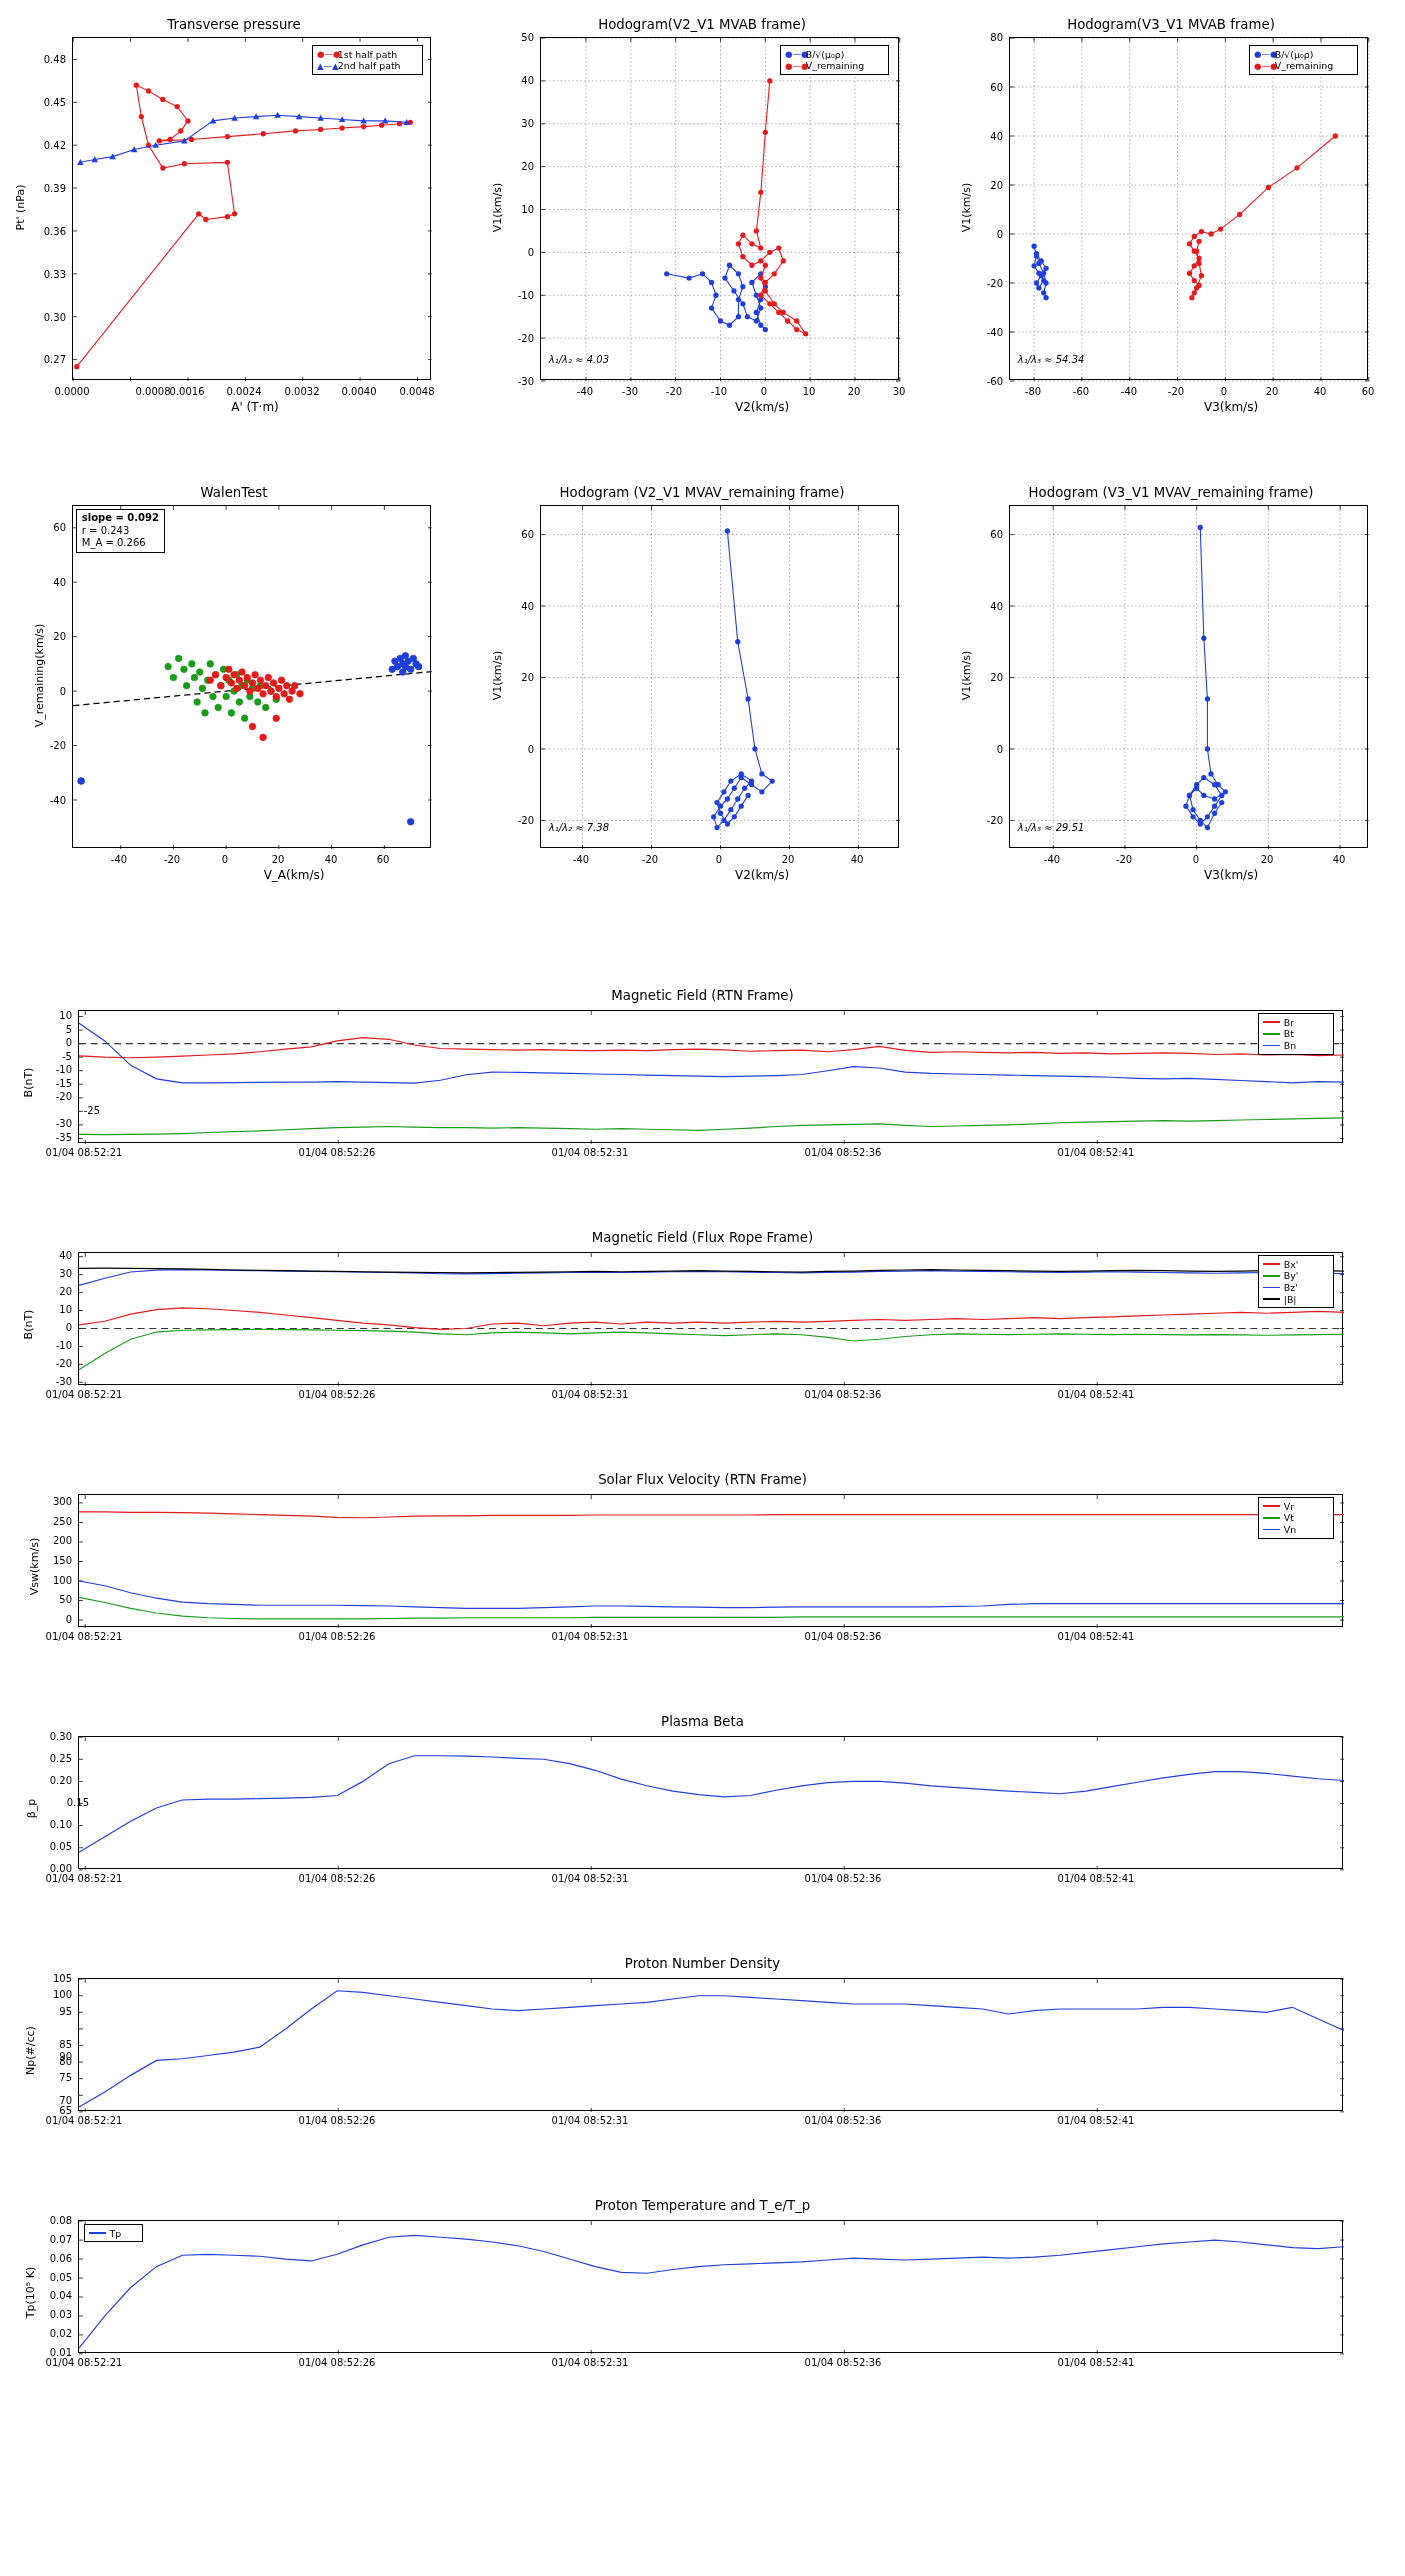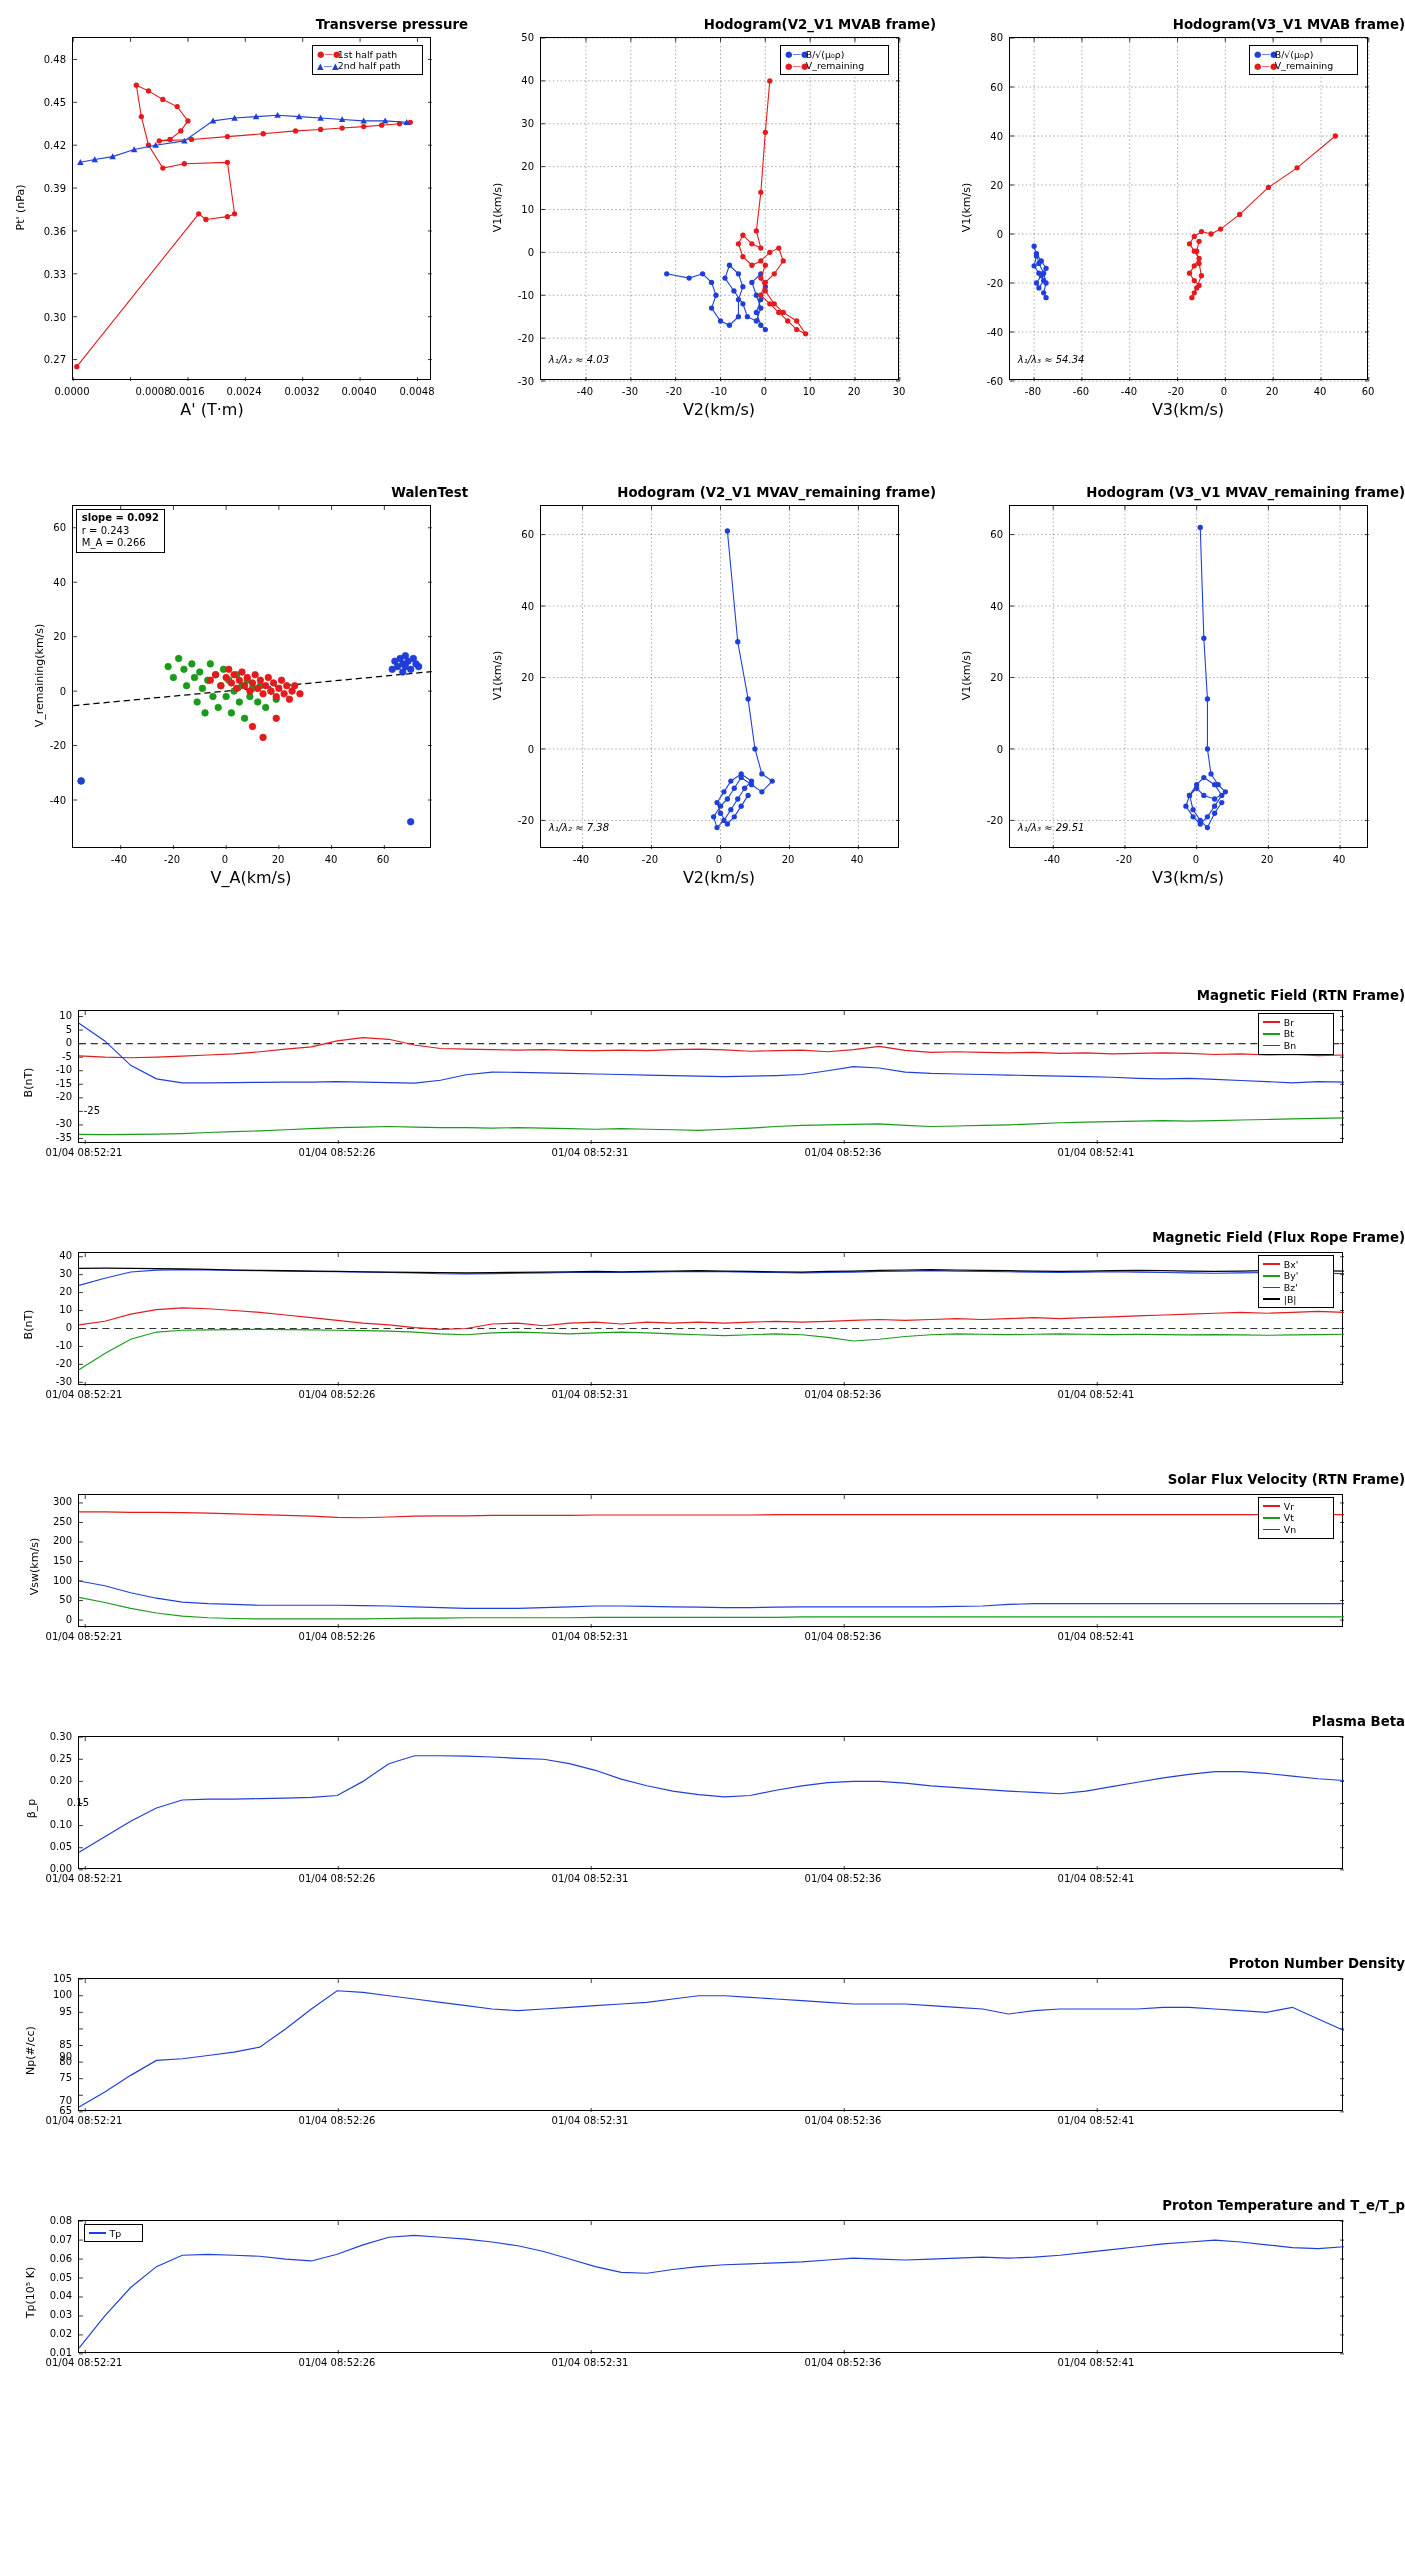--- a/index.html
+++ b/index.html
@@ -1,22 +1,22 @@
 <!DOCTYPE html>
 <html style="font-size:12.5px"><head>
 <meta charset="utf-8">
 <style>
   html,body{margin:0;padding:0;background:#ffffff;}
   body{width:1405px;height:2576px;font-family:"DejaVu Sans",sans-serif;color:#000;}
   .page{position:relative;width:1405px;height:2576px;}
   .panel{position:absolute;box-sizing:border-box;}
   .axes{position:absolute;box-sizing:border-box;border:0.8px solid #000;background:#fff;overflow:visible;}
-  .title{position:absolute;width:100%;text-align:right;font-size:13.3px;font-weight:bold;color:#000;}
+  .title{position:absolute;width:100%;text-align:center;font-size:13.3px;font-weight:normal;color:#000;}
   .ylabel{position:absolute;font-size:11px;transform-origin:center center;white-space:nowrap;}
-  .xlabel{position:absolute;font-size:16px;text-align:right;white-space:nowrap;}
+  .xlabel{position:absolute;font-size:12px;text-align:right;white-space:nowrap;margin-left:43px;}
   .tick{position:absolute;font-size:10px;color:#000;white-space:nowrap;}
   .tx{transform:translateX(-50%);}
   .ty{transform:translateY(-50%);text-align:right;}
   svg{display:block;position:absolute;left:0;top:0;overflow:visible;}
   .legend{position:absolute;border:0.8px solid #000;background:#fff;font-size:9.4px;padding:2.3px 3.9px;box-sizing:border-box;}
   .legend .row{display:flex;align-items:center;height:11.7px;white-space:nowrap;}
   .legend .swatch{display:inline-block;width:17px;height:1.6px;margin-right:3.9px;}
   .legend .marker{display:inline-block;width:17px;margin-right:3.9px;text-align:center;font-size:8.6px;line-height:1;}
   .annot{position:absolute;font-size:10px;font-style:italic;}
   .boxnote{position:absolute;border:0.8px solid #000;background:#fff;font-size:10px;padding:2.3px 4.7px;line-height:1.25;}

